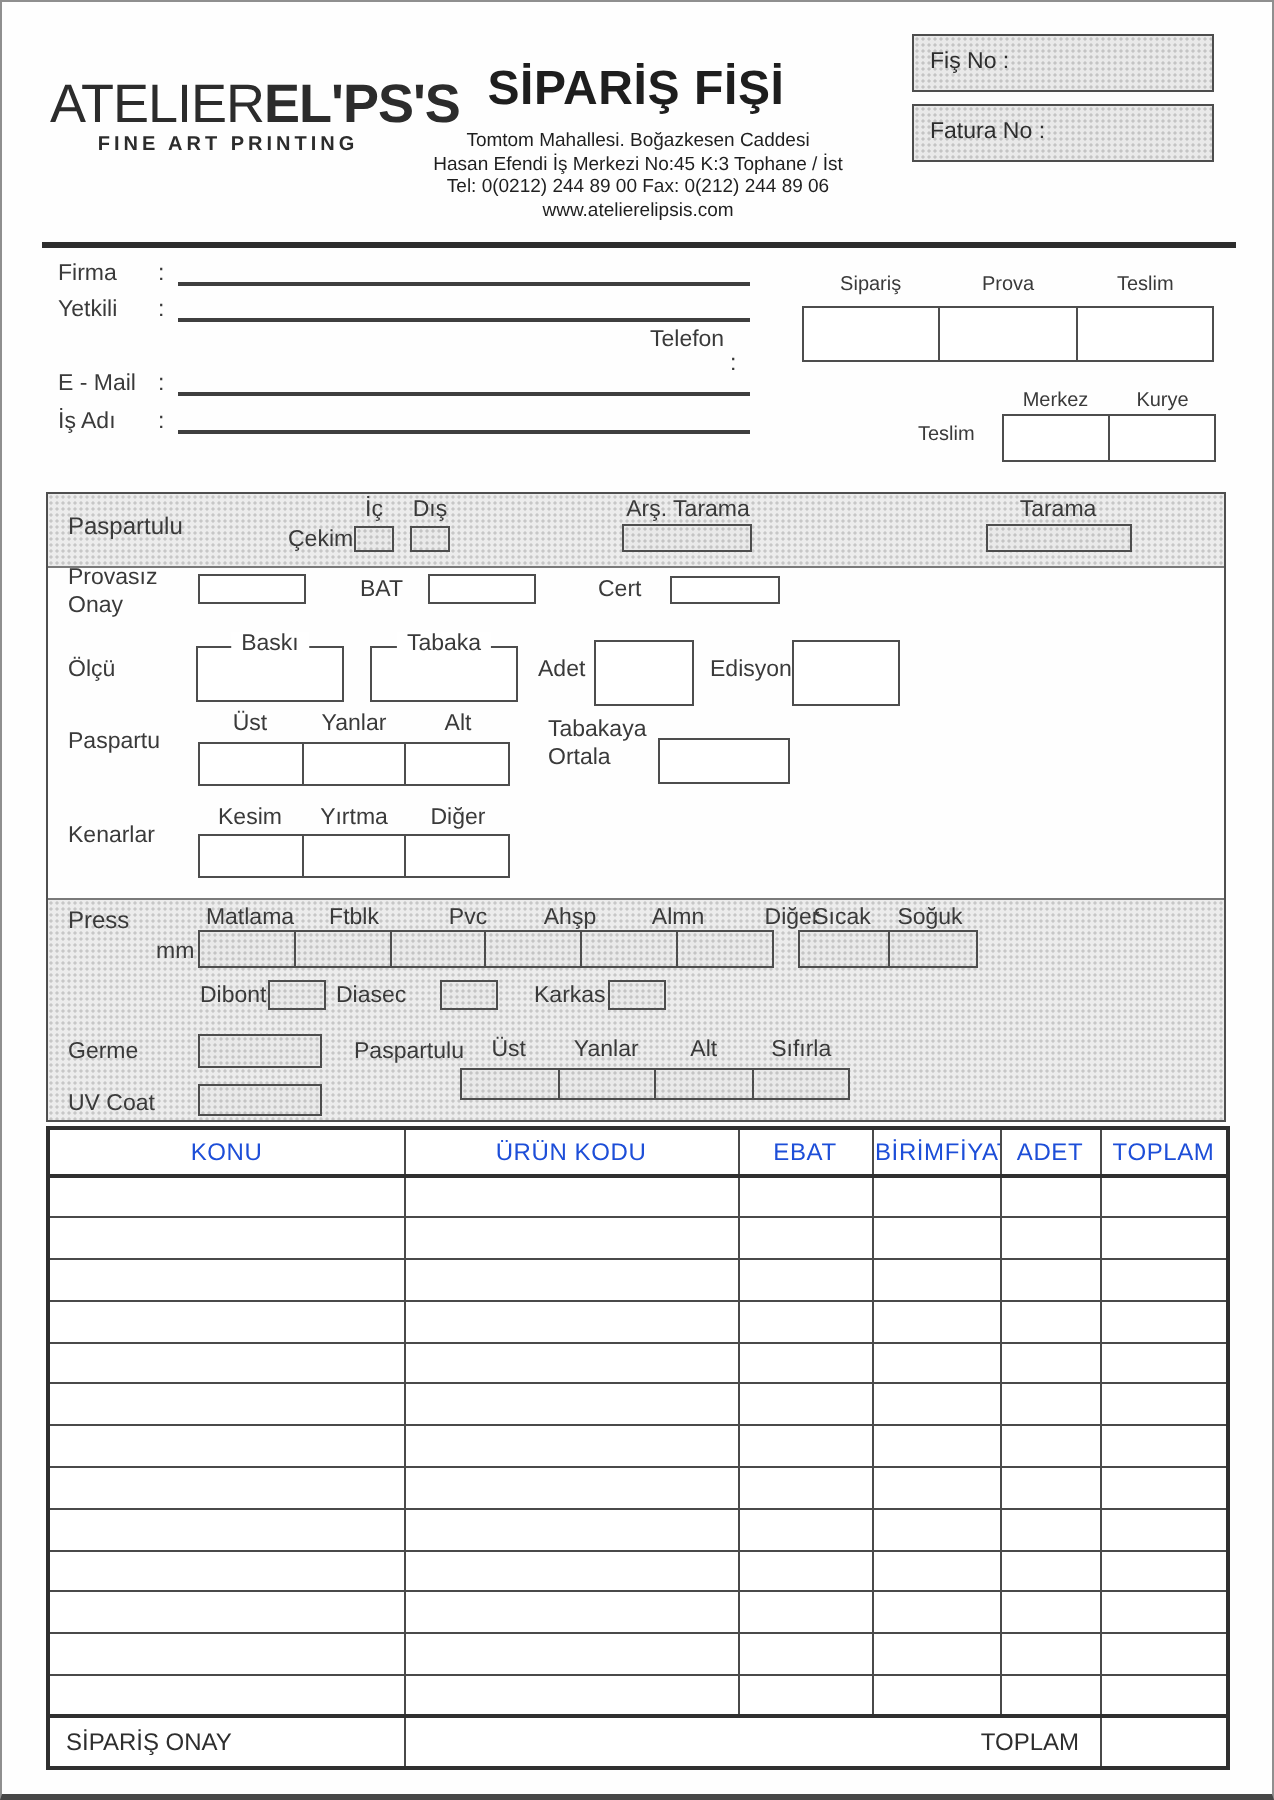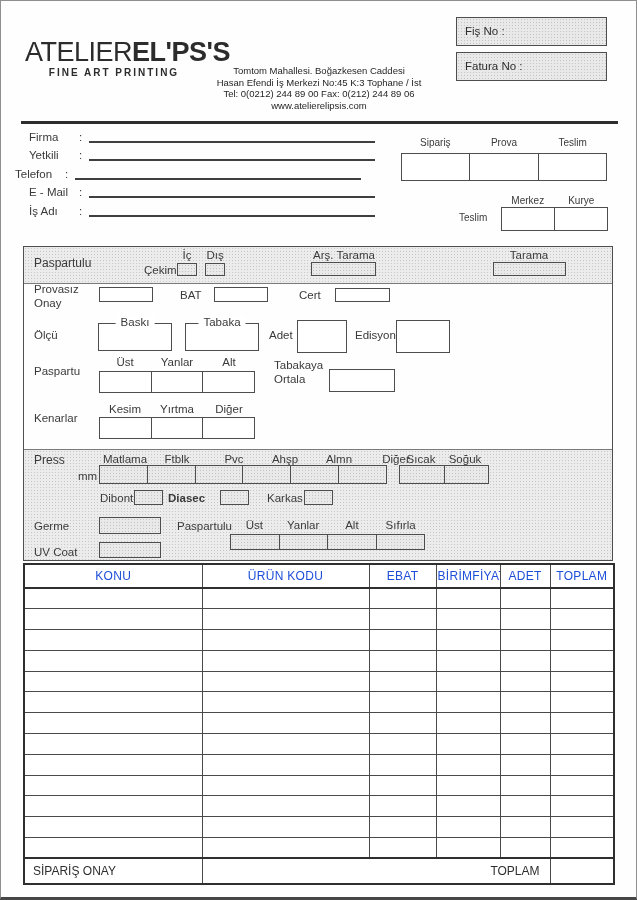--- a/index.html
+++ b/index.html
@@ -60,20 +60,21 @@
 </head>
 <body>
 
 <div class="sheet">
 
   <div class="abs" style="left:24px;top:36px;width:178px;">
     <div class="logo-line"><span class="logo-light">ATELIER</span><span class="logo-bold">EL'PS'S</span></div>
     <div class="tagline">FINE ART PRINTING</div>
   </div>
 
+  <div class="abs main-title" style="left:217px;top:30px;width:200px;">SİPARİŞ FİŞİ</div>
   <div class="abs addr" style="left:158px;top:64px;width:320px;">
     <div>Tomtom Mahallesi. Boğazkesen Caddesi</div>
     <div>Hasan Efendi İş Merkezi No:45 K:3 Tophane / İst</div>
     <div>Tel: 0(0212) 244 89 00 Fax: 0(212) 244 89 06</div>
     <div>www.atelierelipsis.com</div>
   </div>
 
   <div class="abs dbox refbox" style="left:455px;top:16px;"><span>Fiş No :</span></div>
   <div class="abs dbox refbox" style="left:455px;top:51px;"><span>Fatura No :</span></div>
 
@@ -82,21 +83,21 @@
   <div class="abs cust-row" style="left:28px;top:126px;">
     <span class="c-lbl">Firma</span>
       <span class="c-colon">:</span>
       <span class="c-line"></span>
   </div>
   <div class="abs cust-row" style="left:28px;top:144px;">
     <span class="c-lbl">Yetkili</span>
       <span class="c-colon">:</span>
       <span class="c-line"></span>
   </div>
-  <div class="abs cust-row" style="left:14px;top:162.5px;">
+  <div class="abs cust-row" style="left:28px;top:162.5px;flex-direction:column;">
     <span class="c-lbl">Telefon</span>
       <span class="c-colon">:</span>
       <span class="c-line"></span>
   </div>
   <div class="abs cust-row" style="left:28px;top:181px;">
     <span class="c-lbl">E - Mail</span>
       <span class="c-colon">:</span>
       <span class="c-line"></span>
   </div>
   <div class="abs cust-row" style="left:28px;top:199.5px;justify-content:space-between;">
@@ -210,21 +211,21 @@
         <div class="cell"></div>
         <div class="cell"></div>
         <div class="cell"></div>
       </div>
       <div class="abs dbox cells" style="left:375px;top:15px;width:90px;height:19px;">
         <div class="cell"></div>
         <div class="cell"></div>
       </div>
       <div class="abs lbl" style="left:76px;top:42px;">Dibont</div>
       <div class="abs dbox" style="left:110px;top:40px;width:29px;height:15px;"></div>
-      <div class="abs lbl" style="left:144px;top:42px;font-weight:bold;">Diasec</div>
+      <div class="abs lbl" style="left:144px;top:42px;">Diasec</div>
       <div class="abs dbox" style="left:196px;top:40px;width:29px;height:15px;"></div>
       <div class="abs lbl" style="left:243px;top:42px;">Karkas</div>
       <div class="abs dbox" style="left:280px;top:40px;width:29px;height:15px;"></div>
 
       <div class="abs lbl" style="left:10px;top:70px;">Germe</div>
       <div class="abs dbox" style="left:75px;top:67px;width:62px;height:17px;"></div>
       <div class="abs lbl" style="left:153px;top:70px;">Paspartulu</div>
       <div class="abs hflex lbl" style="left:206px;top:69px;width:195px;">
         <span>Üst</span>
         <span>Yanlar</span>

